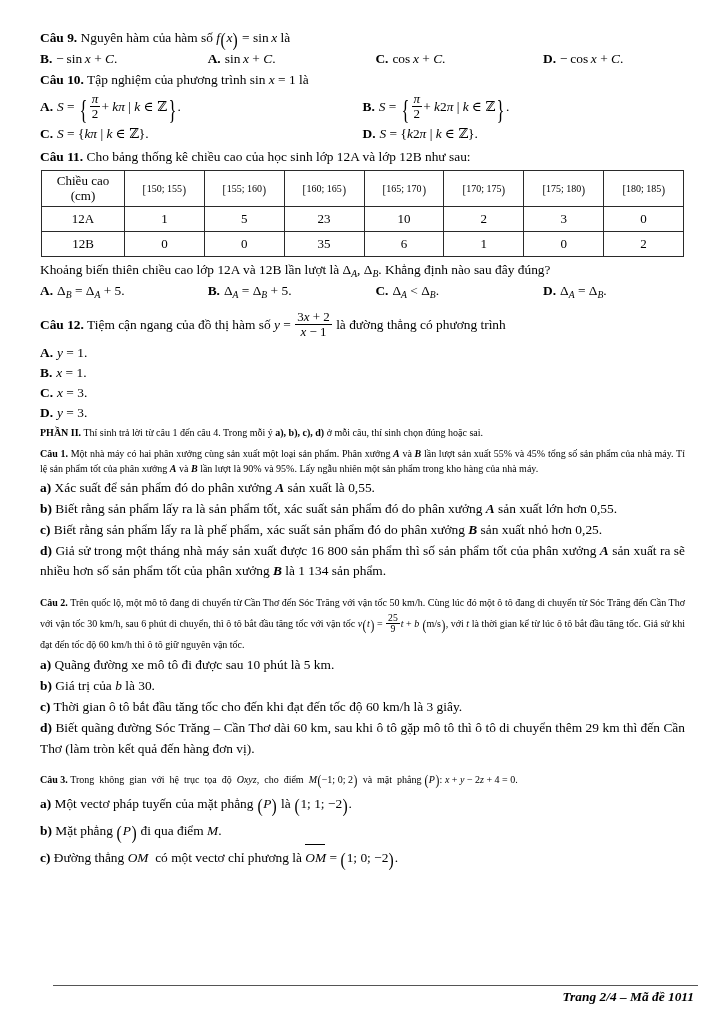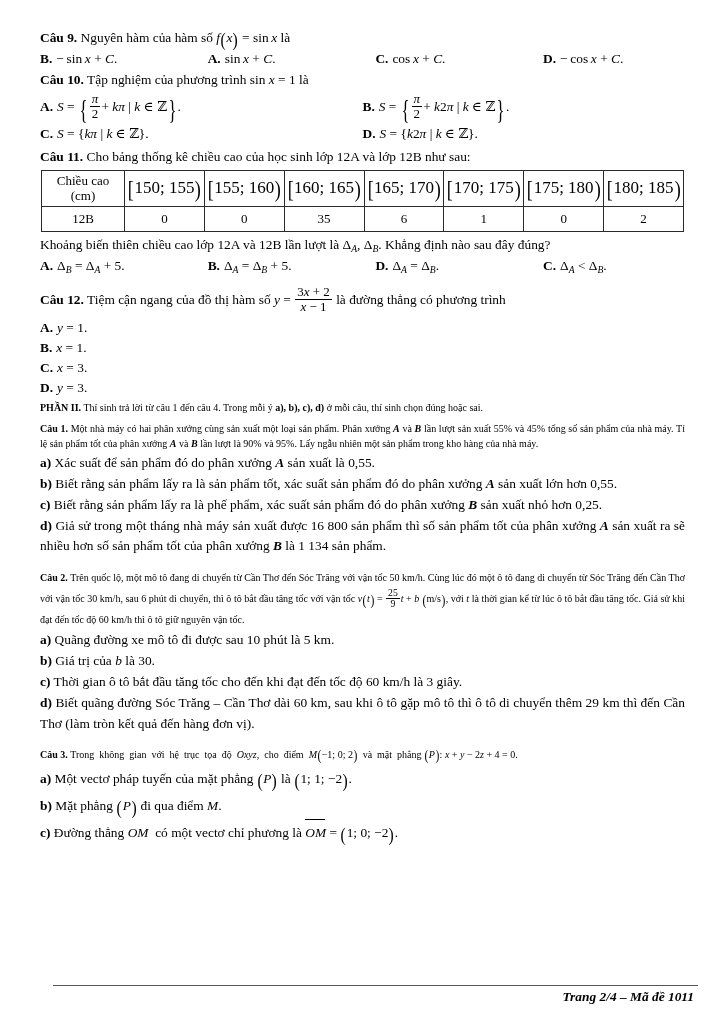--- a/index.html
+++ b/index.html
@@ -113,21 +113,21 @@
     text-align: center;
     vertical-align: middle;
     padding: 2px 1px;
     height: 21px;
   }
   table.stat td.hdr-first {
     width: 78px;
     line-height: 1.18;
     padding: 2px 2px;
   }
-  table.stat td.hdr { font-size: 17px; white-space: nowrap; }
+  table.stat td.hdr { font-size: 10px; white-space: nowrap; }
   table.stat tr.datarow td { height: 20px; }
 
   .para {
     font-size: 10px;
     line-height: 1.52;
     margin: 6px 0 0 0;
     text-align: justify;
     text-justify: inter-word;
   }
   .para.tight { margin-top: 2px; }
@@ -225,20 +225,30 @@
         <td class="hdr-first">Chiều cao (cm)</td>
         <td class="hdr"><span class="brk">[</span>150; 155<span class="brk">)</span></td>
         <td class="hdr"><span class="brk">[</span>155; 160<span class="brk">)</span></td>
         <td class="hdr"><span class="brk">[</span>160; 165<span class="brk">)</span></td>
         <td class="hdr"><span class="brk">[</span>165; 170<span class="brk">)</span></td>
         <td class="hdr"><span class="brk">[</span>170; 175<span class="brk">)</span></td>
         <td class="hdr"><span class="brk">[</span>175; 180<span class="brk">)</span></td>
         <td class="hdr"><span class="brk">[</span>180; 185<span class="brk">)</span></td>
       </tr>
       <tr class="datarow">
+        <td>12A</td>
+        <td>1</td>
+        <td>5</td>
+        <td>23</td>
+        <td>10</td>
+        <td>2</td>
+        <td>3</td>
+        <td>0</td>
+      </tr>
+      <tr class="datarow">
         <td>12B</td>
         <td>0</td>
         <td>0</td>
         <td>35</td>
         <td>6</td>
         <td>1</td>
         <td>0</td>
         <td>2</td>
       </tr>
     </tbody>
@@ -250,24 +260,24 @@
   </p>
 
   <div class="opts cols4">
     <div class="opt">
       <span class="ltr">A.</span><span>Δ<sub class="isub">B</sub> = Δ<sub class="isub">A</sub> + 5.</span>
     </div>
     <div class="opt">
       <span class="ltr">B.</span><span>Δ<sub class="isub">A</sub> = Δ<sub class="isub">B</sub> + 5.</span>
     </div>
     <div class="opt">
+      <span class="ltr">C.</span><span>Δ<sub class="isub">A</sub> &lt; Δ<sub class="isub">B</sub>.</span>
+    </div>
+    <div class="opt">
       <span class="ltr">D.</span><span>Δ<sub class="isub">A</sub> = Δ<sub class="isub">B</sub>.</span>
-    </div>
-    <div class="opt">
-      <span class="ltr">C.</span><span>Δ<sub class="isub">A</sub> &lt; Δ<sub class="isub">B</sub>.</span>
     </div>
   </div>
 
   <p class="q-line" style="margin-top:7px;line-height:1.9;">
     <span class="q-label">Câu 12.</span>
     <span>Tiệm cận ngang của đồ thị hàm số</span>
     <span class="nowrap">
       <i>y</i> = <span class="frac"><span class="num">3<i>x</i> + 2</span><span class="den"><i>x</i> − 1</span></span>
     </span>
     <span>là đường thẳng có phương trình</span>

